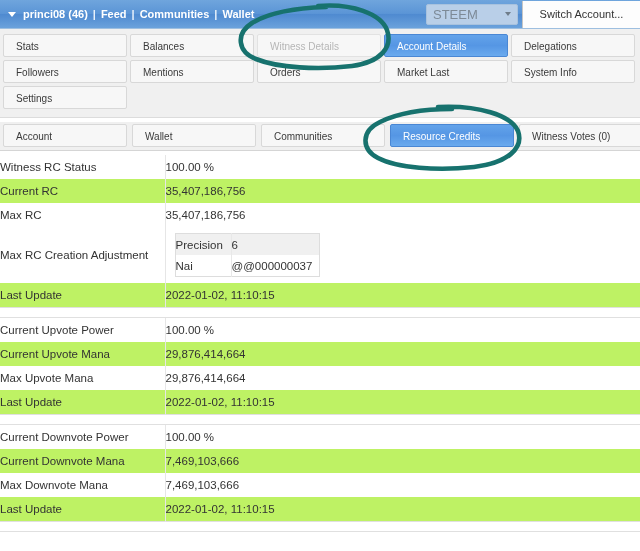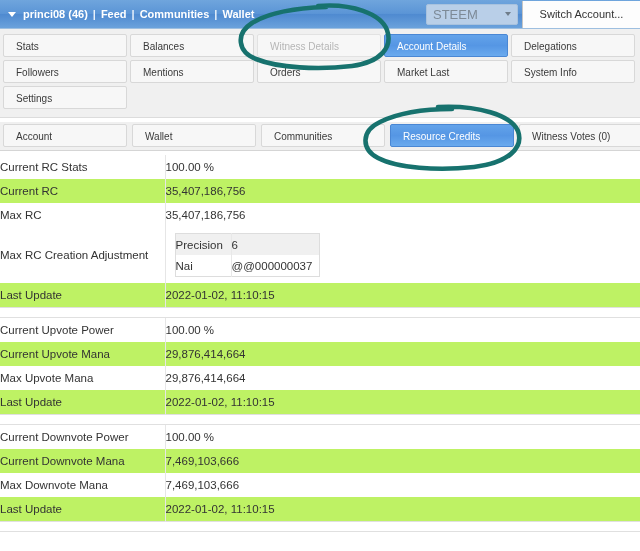--- a/index.html
+++ b/index.html
@@ -278,21 +278,21 @@
   <div class="tabbtn">Account</div>
   <div class="tabbtn">Wallet</div>
   <div class="tabbtn">Communities</div>
   <div class="tabbtn active">Resource Credits</div>
   <div class="tabbtn">Witness Votes (0)</div>
 </div>
 
 <table id="datatable">
   <tbody>
     <tr class="rowline r-odd">
-      <td class="dt-label divline">Current RC Stats</td>
+      <td class="dt-label divline">Witness RC Status</td>
       <td class="dt-value">100.00 %</td>
     </tr>
     <tr class="rowline r-even">
       <td class="dt-label divline">Current RC</td>
       <td class="dt-value">35,407,186,756</td>
     </tr>
     <tr class="rowline r-odd">
       <td class="dt-label divline">Max RC</td>
       <td class="dt-value">35,407,186,756</td>
     </tr>

